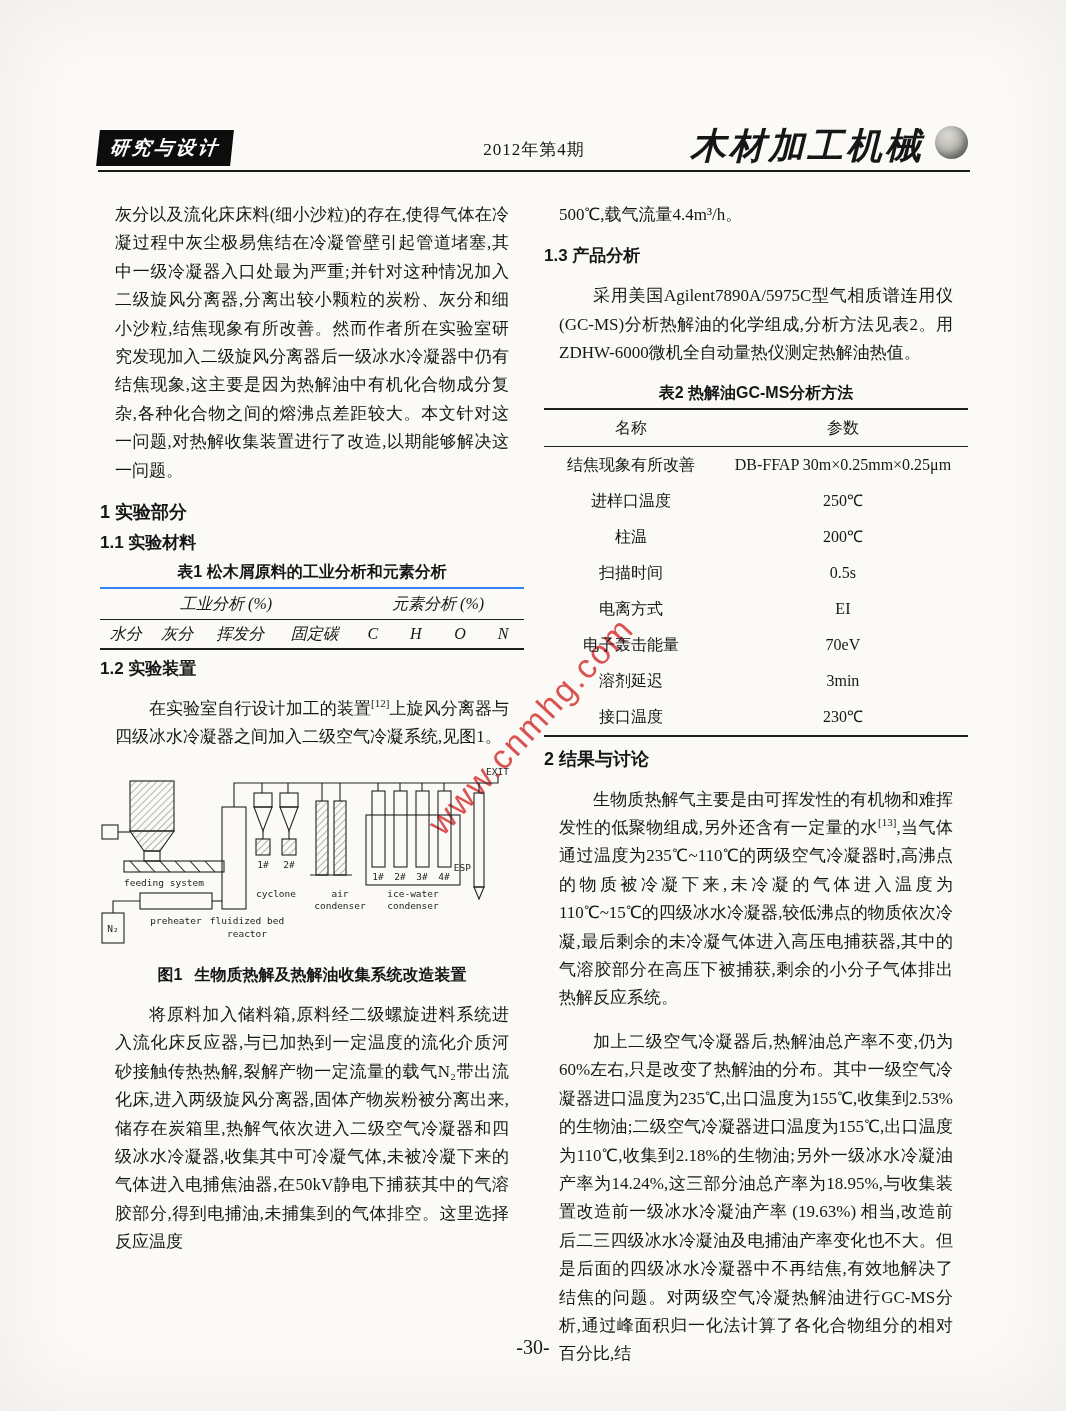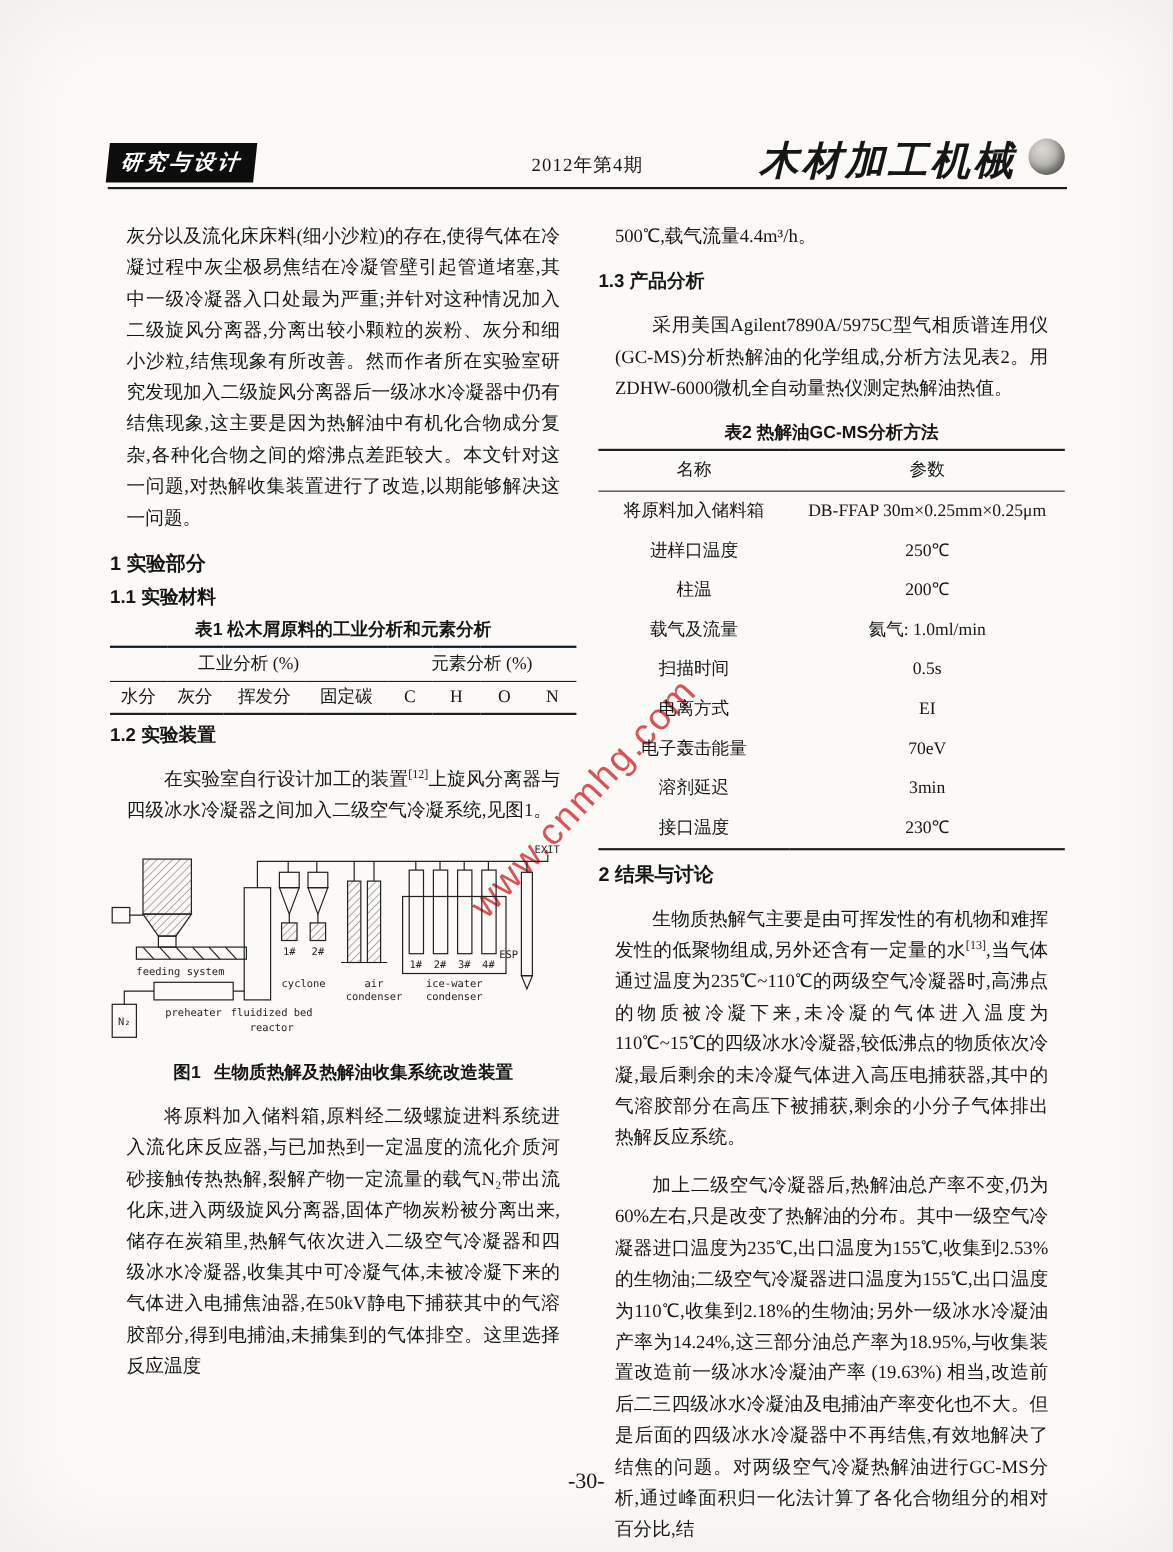--- a/index.html
+++ b/index.html
@@ -30,21 +30,21 @@
   .col-l { left:100px; }
   .col-r { left:544px; }
   .col p { margin:15px; }
   .col p.ind { text-indent:2em; }
   sup { font-size:11px; line-height:0; }
   h2.sec { font:bold 18px "Liberation Sans", sans-serif; margin:10px 0 7px; }
   h3.sub { font:bold 17px "Liberation Sans", sans-serif; margin:7px 0 5px; }
   
   .tcap { text-align:center; font:bold 16px "Liberation Sans", sans-serif; margin:8px 0 4px; }
   table { border-collapse:collapse; width:100%; font-size:16px; line-height:20px; }
-  .t1 { border-top:2px solid #0f172a; border-bottom:2px solid #1f1f1f; margin-bottom:4px; }
+  .t1 { border-top:2px solid #3b82f6; border-bottom:2px solid #1f1f1f; margin-bottom:4px;font-style:italic; }
   .t1 th { font-weight:normal; }
   .t1 th, .t1 td { text-align:center; padding:4px 2px; }
   .t1 tr.grp th { border-bottom:1px solid #1f1f1f; padding:5px 14px; }
   .t1 tr.sub th { border-bottom:1px solid #1f1f1f; }
   .t1 tr.val td { padding:7px 2px; }
   .t2 { border-top:2px solid #1f1f1f; border-bottom:2px solid #1f1f1f; margin-bottom:6px; }
   .t2 th, .t2 td { font-weight:normal; text-align:center; padding:8px 4px; }
   .t2 tr.head th { border-bottom:1px solid #1f1f1f; }
   .t2 .nm { width:41%; }
   
@@ -216,34 +216,30 @@
     <p class="ind">采用美国Agilent7890A/5975C型气相质谱连用仪(GC-MS)分析热解油的化学组成,分析方法见表2。用ZDHW-6000微机全自动量热仪测定热解油热值。</p>
 
     <div class="tcap">表2 热解油GC-MS分析方法</div>
     <table class="t2">
       <tbody>
           <tr class="head">
         <th class="nm">名称</th>
         <th>参数</th>
       </tr>
       <tr>
-            <td class="nm">将原料加入储料箱</td>
+            <td class="nm">结焦现象有所改善</td>
             <td>DB-FFAP 30m×0.25mm×0.25μm</td>
           </tr>
       <tr>
             <td class="nm">进样口温度</td>
             <td>250℃</td>
           </tr>
       <tr>
             <td class="nm">柱温</td>
             <td>200℃</td>
-          </tr>
-      <tr>
-            <td class="nm">载气及流量</td>
-            <td>氦气: 1.0ml/min</td>
           </tr>
       <tr>
             <td class="nm">扫描时间</td>
             <td>0.5s</td>
           </tr>
       <tr>
             <td class="nm">电离方式</td>
             <td>EI</td>
           </tr>
       <tr>

